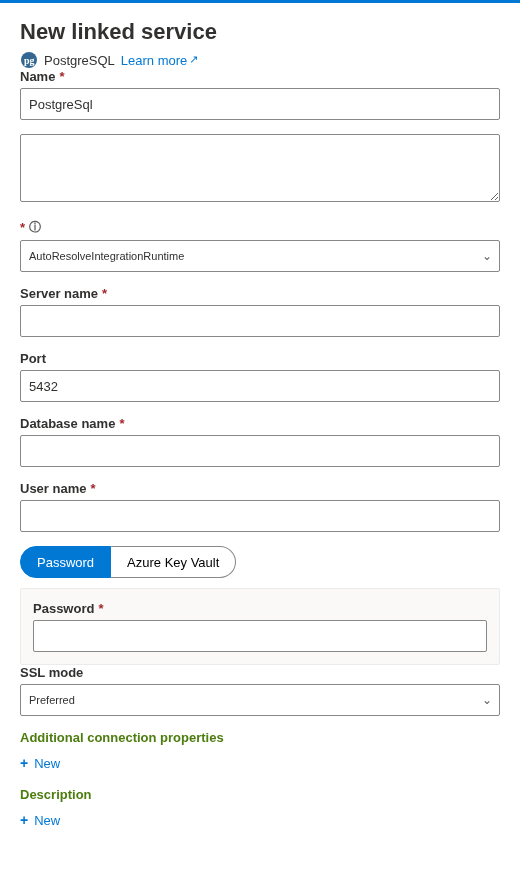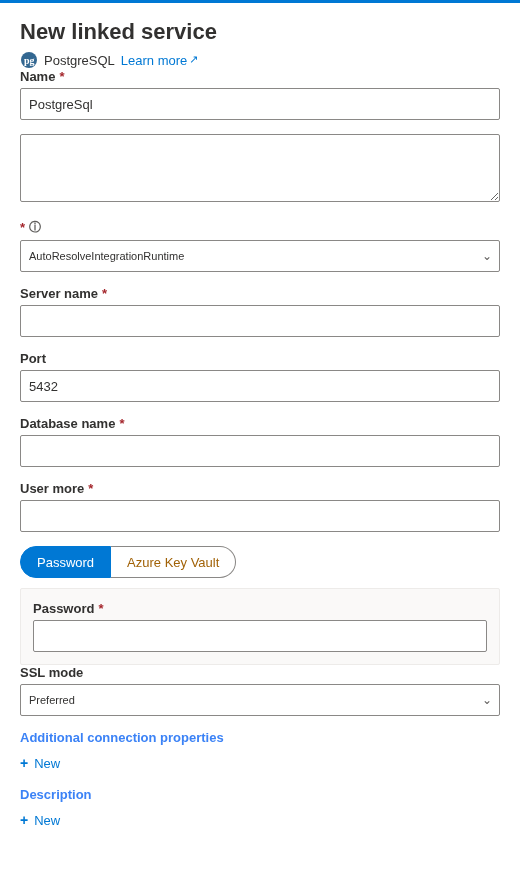--- a/index.html
+++ b/index.html
@@ -128,21 +128,21 @@
       gap: 0;
       margin-bottom: 10px;
     }
     .toggle-btn {
       height: 32px;
       padding: 0 16px;
       border: 1px solid #8a8886;
       font-size: 13px;
       cursor: pointer;
       background: #fff;
-      color: #a16207;
+      color: #000000;
     }
     .toggle-btn.active {
       background: #0078d4;
       color: #fff;
       border-color: #0078d4;
       border-radius: 16px 0 0 16px;
       z-index: 1;
     }
     .toggle-btn.inactive {
       border-radius: 0 16px 16px 0;
@@ -170,21 +170,21 @@
       padding: 4px 0;
     }
     .plus-icon {
       font-size: 14px;
       font-weight: 600;
       color: #0078d4;
     }
     .section-title {
       font-size: 13px;
       font-weight: 600;
-      color: #3b82f6;
+      color: #4d7c0f;
       margin-bottom: 6px;
     }
   </style>
 </head>
 <body>
 
 <div class="top-bar"></div>
 
 <div class="panel">
 
@@ -246,21 +246,21 @@
   <div class="form-group">
     <div class="form-label">
       <span>Database name</span>
       <span class="required-star">*</span>
     </div>
     <input class="form-input" type="text" value="" style="">
   </div>
 
   <div class="form-group">
     <div class="form-label">
-      <span>User more</span>
+      <span>User name</span>
       <span class="required-star">*</span>
     </div>
     <input class="form-input" type="text" value="" style="">
   </div>
 
   <div class="toggle-group">
     <button class="toggle-btn active">Password</button>
     <button class="toggle-btn inactive">Azure Key Vault</button>
   </div>
 

